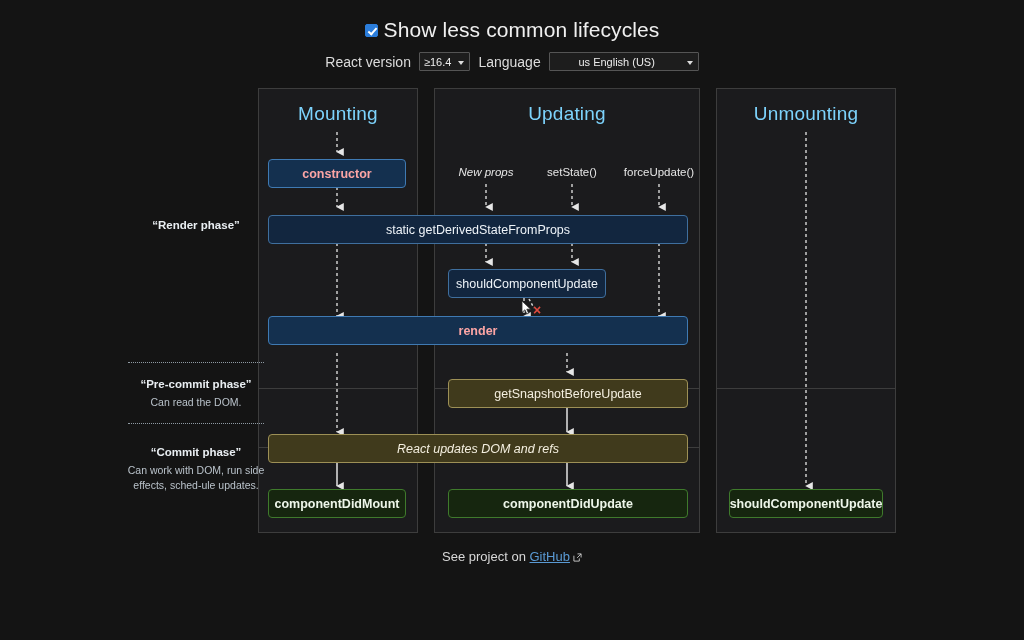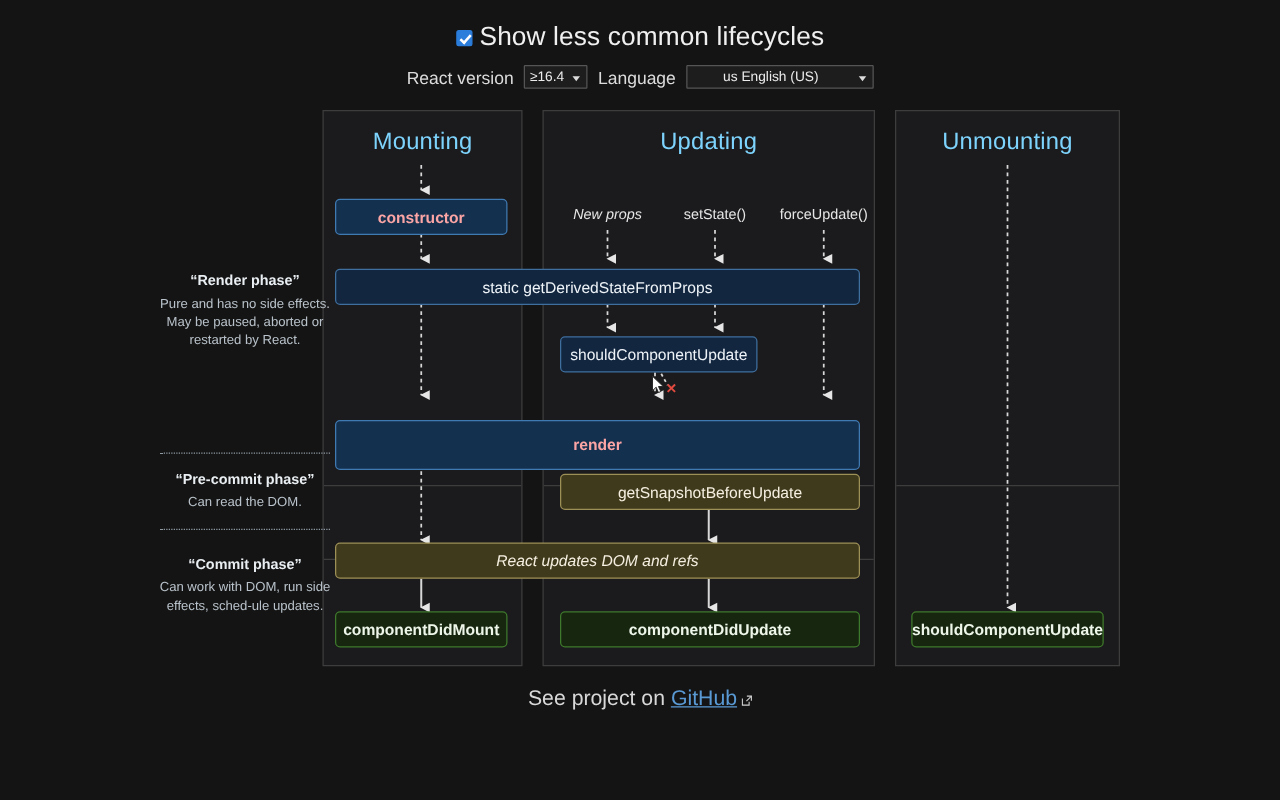--- a/index.html
+++ b/index.html
@@ -222,21 +222,21 @@
 
   
   .cursor-glyph { position: absolute; z-index: 7; }
 
   
   .footer {
     position: absolute;
     left: 0; right: 0;
     top: 549px;
     text-align: center;
-    font-size: 17px;
+    font-size: 13px;
     color: #d8d8d8;
   }
   .footer a {
     color: #5a9ad4;
     text-decoration: underline;
   }
   .ext-icon {
     display: inline-block;
     vertical-align: -1px;
     margin-left: 3px;
@@ -285,21 +285,20 @@
       <div class="phase-rule" style="top:358px; width:264px;"></div>
     </div>
 
     <div class="col-panel" id="col-unmount">
       <div class="col-title">Unmounting</div>
       <div class="phase-rule" style="top:299px; width:178px;"></div>
     </div>
 
     <div class="legend" style="top:219px;">
       <div class="legend-title">“Render phase”</div>
-      <div class="legend-body">Pure and has no side effects. May be paused, aborted or restarted by React.</div>
     </div>
 
     <div class="legend-sep" style="top:362px;"></div>
 
     <div class="legend" style="top:378px;">
       <div class="legend-title">“Pre-commit phase”</div>
       <div class="legend-body">Can read the DOM.</div>
     </div>
 
     <div class="legend-sep" style="top:423px;"></div>
@@ -349,21 +348,21 @@
     <div class="trigger it" style="left:486px; top:166px;">New props</div>
     <div class="trigger" style="left:572px; top:166px;">setState()</div>
     <div class="trigger" style="left:659px; top:166px;">forceUpdate()</div>
 
     <div class="nodebox b-blue-strong" style="left:268px; top:159px; width:138px; height:29px;">constructor</div>
 
     <div class="nodebox b-blue" style="left:268px; top:215px; width:420px; height:29px;">static getDerivedStateFromProps</div>
 
     <div class="nodebox b-blue" style="left:448px; top:269px; width:158px; height:29px;">shouldComponentUpdate</div>
 
-    <div class="nodebox b-blue-strong" style="left:268px; top:336px; width:420px; height:40px;">render</div>
+    <div class="nodebox b-blue-strong" style="left:268px; top:316px; width:420px; height:29px;">render</div>
 
     <div class="nodebox b-olive" style="left:448px; top:379px; width:240px; height:29px;">getSnapshotBeforeUpdate</div>
 
     <div class="nodebox b-olive italic" style="left:268px; top:434px; width:420px; height:29px;">React updates DOM and refs</div>
 
     <div class="nodebox b-green" style="left:268px; top:489px; width:138px; height:29px;">componentDidMount</div>
 
     <div class="nodebox b-green" style="left:448px; top:489px; width:240px; height:29px;">componentDidUpdate</div>
 
     <div class="nodebox b-green" style="left:729px; top:489px; width:154px; height:29px;">shouldComponentUpdate</div>

